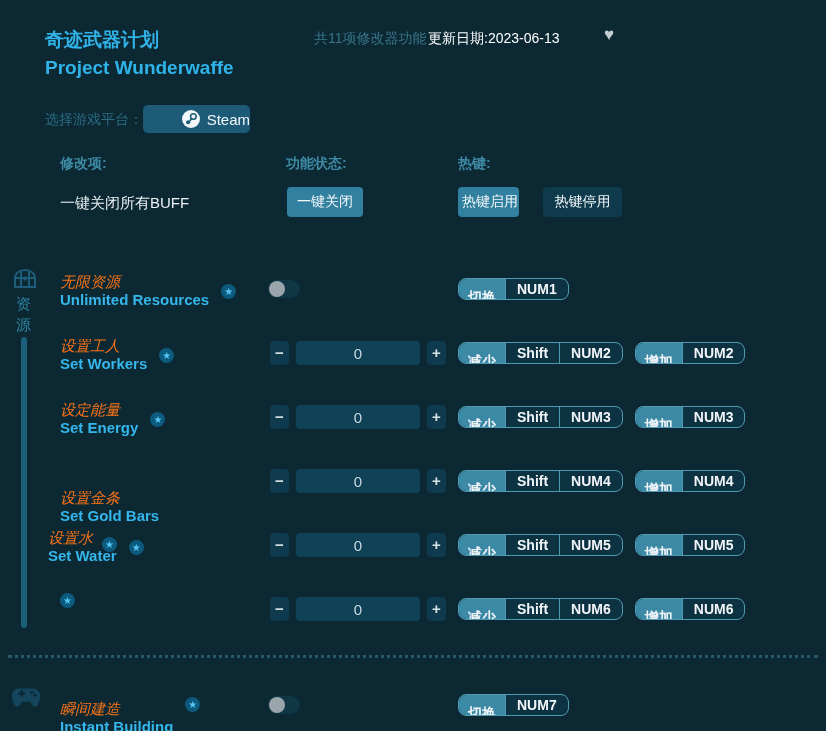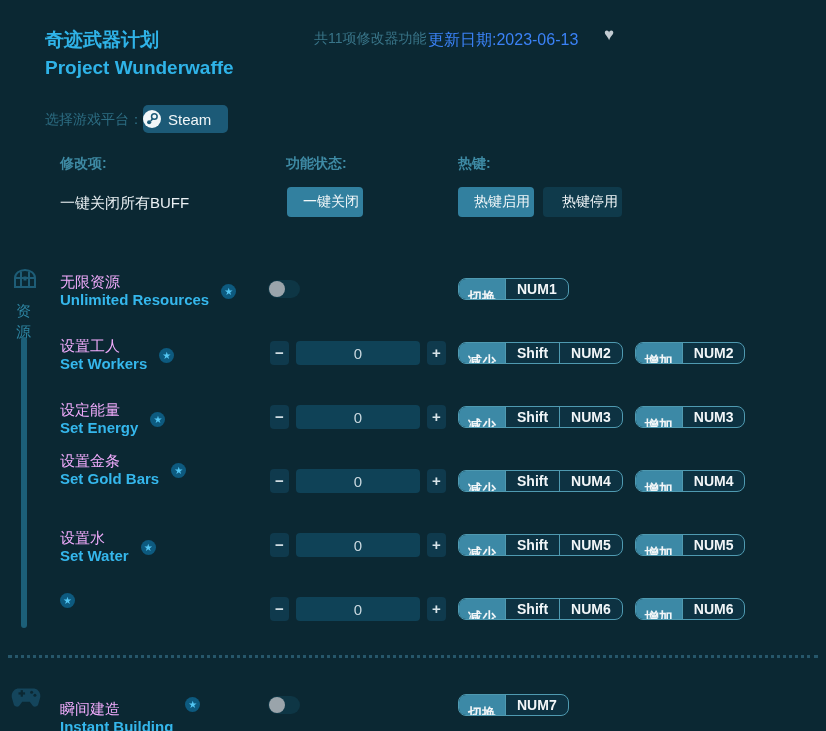--- a/index.html
+++ b/index.html
@@ -6,56 +6,56 @@
   html,body { width:826px; height:731px; }
   body {
     font-family:"Liberation Sans","DejaVu Sans",sans-serif;
     background:#0b2833; overflow:hidden; position:relative;
   }
   .abs { position:absolute; white-space:nowrap; }
 
   
   .title { font-size:19px; font-weight:bold; color:#2fb3e8; }
   .muted { font-size:14px; color:#397589;margin-left:36px; }
-  .date  { font-size:16px; color:#3b82f6; }
+  .date  { font-size:14px; color:#ffffff; }
   .heart { font-size:17px; color:#c3ccd2; line-height:16px; }
 
   .plat-label { font-size:14px; color:#2c6c82; }
   .steam-btn {
-    left:143px; top:105px; width:85px; height:28px;
+    left:143px; top:105px; width:107px; height:28px;
     background:#1c5a77; border-radius:5px; display:flex;
-    align-items:center; justify-content:flex-start; gap:7px; cursor:pointer;
+    align-items:center; justify-content:flex-end; gap:7px; cursor:pointer;
   }
   .steam-btn span { color:#f2f7f9; font-size:15px; }
 
   .col-head { font-size:14px; font-weight:bold; color:#3e8aa4; }
 
   .master-label { font-size:15px; color:#ebf1f4; }
   .btn {
     height:30px; border:none; border-radius:4px; color:#f2f7f9;
-    font-size:14px; font-family:inherit; cursor:pointer; padding:4px;text-align:right;
+    font-size:14px; font-family:inherit; cursor:pointer; padding:4px;
   }
   .btn-primary { background:#32809f; }
   .btn-dark    { background:#0f3a4b; }
 
   
   .side-label {
     width:17px; font-size:15px; color:#2e86a4; line-height:21px;
     word-break:break-all; white-space:normal; text-align:center;
   }
   .vline {
     left:21px; width:6px; border-radius:3px; background:#1c5f78;
   }
   .dotted-sep {
     left:8px; right:8px; top:655px; border-top:3px dotted #2f677e; opacity:.75;
   }
 
   
   .labelwrap { display:flex; align-items:center; gap:12px; }
-  .cn { font-size:15px; line-height:18px; color:#f0abfc; }
+  .cn { font-size:15px; line-height:18px; color:#f97316;font-style:italic; }
   .en { font-size:15px; line-height:18px; color:#35b7ec; font-weight:bold; }
   .star {
     width:15px; height:15px; border-radius:50%; background:#0d5a7f;
     color:#53c6f3; font-size:10px; line-height:15px; text-align:center;
     display:inline-block; flex:0 0 auto; cursor:pointer;
   }
   .star-top { align-self:flex-start; margin-top:-3px; }
 
   .toggle {
     width:32px; height:18px; border-radius:9px; background:#0e3645;
@@ -110,31 +110,31 @@
   </svg>
   <span>Steam</span>
 </div>
 
 <div class="abs col-head" style="left:60px;  top:155px;">修改项:</div>
 <div class="abs col-head" style="left:286px; top:155px;">功能状态:</div>
 <div class="abs col-head" style="left:458px; top:155px;">热键:</div>
 
 <div class="abs master-label" style="left:60px; top:194px;text-align:right;">一键关闭所有BUFF</div>
 <button class="abs btn btn-primary" style="left:287px; top:187px; width:76px;">一键关闭</button>
-<button class="abs btn btn-primary" style="left:458px; top:187px; width:76px;">热键启用</button>
+<button class="abs btn btn-primary" style="left:458px; top:187px; width:61px;">热键启用</button>
 <button class="abs btn btn-dark" style="left:543px; top:187px; width:79px;">热键停用</button>
 
 <svg class="abs" style="left:13px; top:268px;" width="24" height="22" viewBox="0 0 24 22">
   <path d="M2 10 a10 8 0 0 1 20 0 v9 h-20 z" fill="none" stroke="#1e5d77" stroke-width="2"></path>
   <line x1="2" y1="10" x2="22" y2="10" stroke="#1e5d77" stroke-width="2"></line>
   <line x1="8" y1="3.5" x2="8" y2="19" stroke="#1e5d77" stroke-width="2"></line>
   <line x1="16" y1="3.5" x2="16" y2="19" stroke="#1e5d77" stroke-width="2"></line>
   <rect x="10.5" y="8.5" width="3" height="4" fill="#1e5d77"></rect>
 </svg>
-<div class="abs side-label" style="left:15px; top:300px;text-align:center;">资源</div>
+<div class="abs side-label" style="left:15px; top:293px;text-align:center;">资源</div>
 <div class="abs vline" style="top:337px; height:291px;"></div>
 
 <div class="abs labelwrap" style="left:60px; top:273px;">
   <div>
     <div class="cn">无限资源</div>
     <div class="en">Unlimited Resources</div>
   </div>
   <span class="star">★</span>
 </div>
 <div class="abs toggle" style="left:268px; top:280px;">
@@ -188,21 +188,21 @@
     <span class="seg seg-act">减少</span>
     <span class="seg seg-key">Shift</span>
     <span class="seg seg-key">NUM3</span>
   </div>
   <div class="chip">
     <span class="seg seg-act">增加</span>
     <span class="seg seg-key">NUM3</span>
   </div>
 </div>
 
-<div class="abs labelwrap" style="left:60px; top:452px;">
+<div class="abs labelwrap" style="left:60px; top:489px;flex-direction:column;">
   <div>
     <div class="cn">设置金条</div>
     <div class="en">Set Gold Bars</div>
   </div>
   <span class="star">★</span>
 </div>
 <div class="abs stepper" style="left:270px; top:469px;">
   <button class="step-btn">−</button>
   <input class="step-input" value="0" style="">
   <button class="step-btn">+</button>
@@ -212,21 +212,21 @@
     <span class="seg seg-act">减少</span>
     <span class="seg seg-key">Shift</span>
     <span class="seg seg-key">NUM4</span>
   </div>
   <div class="chip">
     <span class="seg seg-act">增加</span>
     <span class="seg seg-key">NUM4</span>
   </div>
 </div>
 
-<div class="abs labelwrap" style="left:60px; top:529px;">
+<div class="abs labelwrap" style="left:48px; top:529px;">
   <div>
     <div class="cn">设置水</div>
     <div class="en">Set Water</div>
   </div>
   <span class="star">★</span>
 </div>
 <div class="abs stepper" style="left:270px; top:533px;">
   <button class="step-btn">−</button>
   <input class="step-input" value="0" style="">
   <button class="step-btn">+</button>

